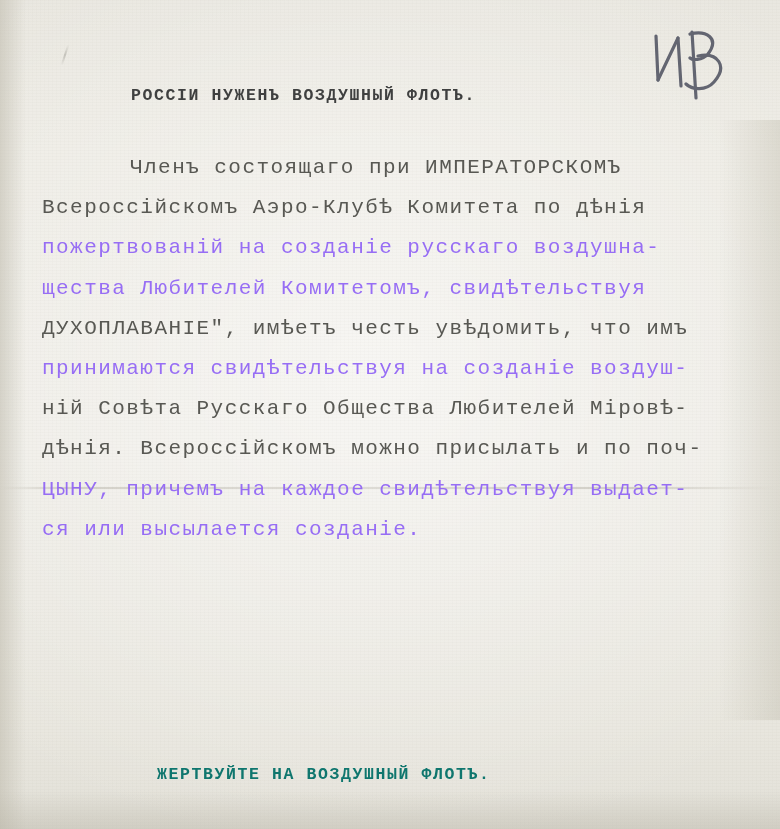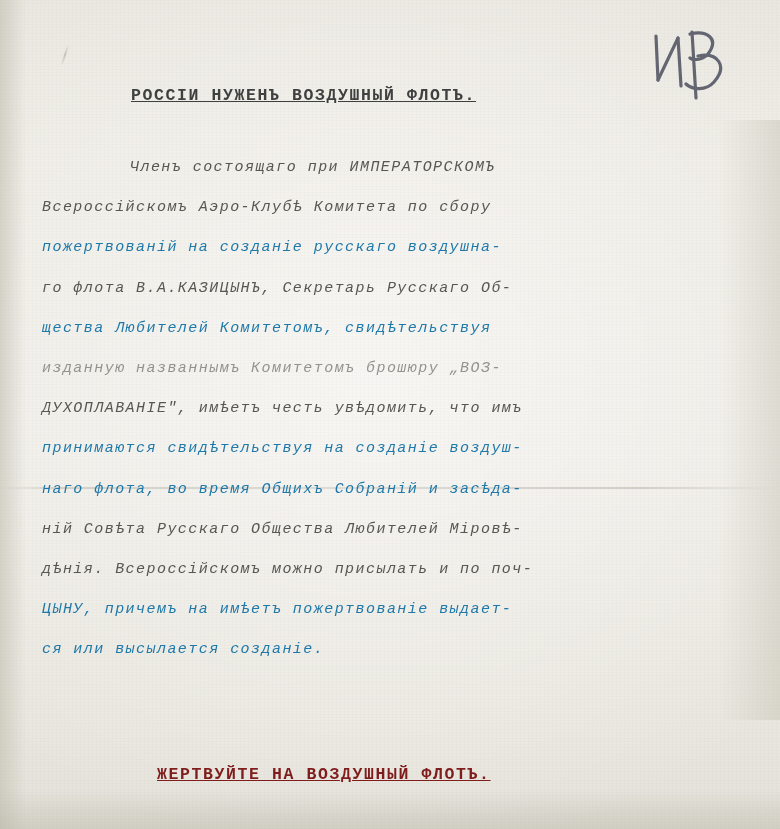--- a/index.html
+++ b/index.html
@@ -54,63 +54,61 @@
     left: 0; right: 0; bottom: 0; height: 40px;
     background: linear-gradient(0deg, rgba(186,182,168,0.45), rgba(186,182,168,0));
     pointer-events: none;
   }
 
   .doc-text {
     position: absolute;
     z-index: 3;
     color: #4a4a46;
     white-space: pre;
-    text-decoration: underline;
   }
 
   #title {
     top: 86px;
     left: 131px;
     font-size: 16.5px;
     letter-spacing: 1.6px;
     font-weight: 700;
     color: #3f4040;
   }
 
   #body-block {
     position: absolute;
     top: 148px;
     left: 42px;
     width: 700px;
     z-index: 3;
   }
   .line {
-    font-size: 15px;
+    font-size: 21px;
     letter-spacing: 1.45px;
     line-height: 40.2px;
     color: #585853;
     white-space: pre;
-    font-style: italic;
   }
   .line.faded {
-    color: #0369a1;
+    color: #8b5cf6;
     opacity: 0.88;
   }
   .line.very-faded {
     color: #7c7c75;
     opacity: 0.8;
   }
 
   #closing {
     top: 765px;
     left: 157px;
     font-size: 16.5px;
     letter-spacing: 1.6px;
     font-weight: 700;
-    color: #7f1d1d;
+    color: #0f766e;
   }
 
   
   #annotation {
     position: absolute;
     top: 28px;
     right: 42px;
     width: 90px;
     height: 80px;
     z-index: 4;
@@ -161,29 +159,26 @@
         <path d="M50 28 C70 24, 80 38, 66 54 C58 63, 44 62, 38 56"></path>
         <path d="M44 4 L48 70"></path>
       </g>
     </svg>
   </div>
 
   <div class="doc-text" id="title">РОССІИ НУЖЕНЪ ВОЗДУШНЫЙ ФЛОТЪ.</div>
 
   <div id="body-block">
     <div class="line" style="padding-left:88px;">Членъ состоящаго при ИМПЕРАТОРСКОМЪ</div>
-    <div class="line">Всероссійскомъ Аэро-Клубѣ Комитета по сбору</div>
+    <div class="line">Всероссійскомъ Аэро-Клубѣ Комитета по дѣнія</div>
     <div class="line faded">пожертвованій на созданіе русскаго воздушна-</div>
-    <div class="line">го флота В.А.КАЗИЦЫНЪ, Секретарь Русскаго Об-</div>
     <div class="line faded">щества Любителей Комитетомъ, свидѣтельствуя</div>
-    <div class="line very-faded">изданную названнымъ Комитетомъ брошюру „ВОЗ-</div>
     <div class="line">ДУХОПЛАВАНІЕ", имѣетъ честь увѣдомить, что имъ</div>
     <div class="line faded">принимаются свидѣтельствуя на созданіе воздуш-</div>
-    <div class="line faded">наго флота, во время Общихъ Собраній и засѣда-</div>
     <div class="line">ній Совѣта Русскаго Общества Любителей Міровѣ-</div>
     <div class="line">дѣнія. Всероссійскомъ можно присылать и по поч-</div>
-    <div class="line faded">ЦЫНУ, причемъ на имѣетъ пожертвованіе выдает-</div>
+    <div class="line faded">ЦЫНУ, причемъ на каждое свидѣтельствуя выдает-</div>
     <div class="line faded">ся или высылается созданіе.</div>
   </div>
 
   <div class="doc-text" id="closing">ЖЕРТВУЙТЕ НА ВОЗДУШНЫЙ ФЛОТЪ.</div>
 
 </div>
 
 </body></html>

